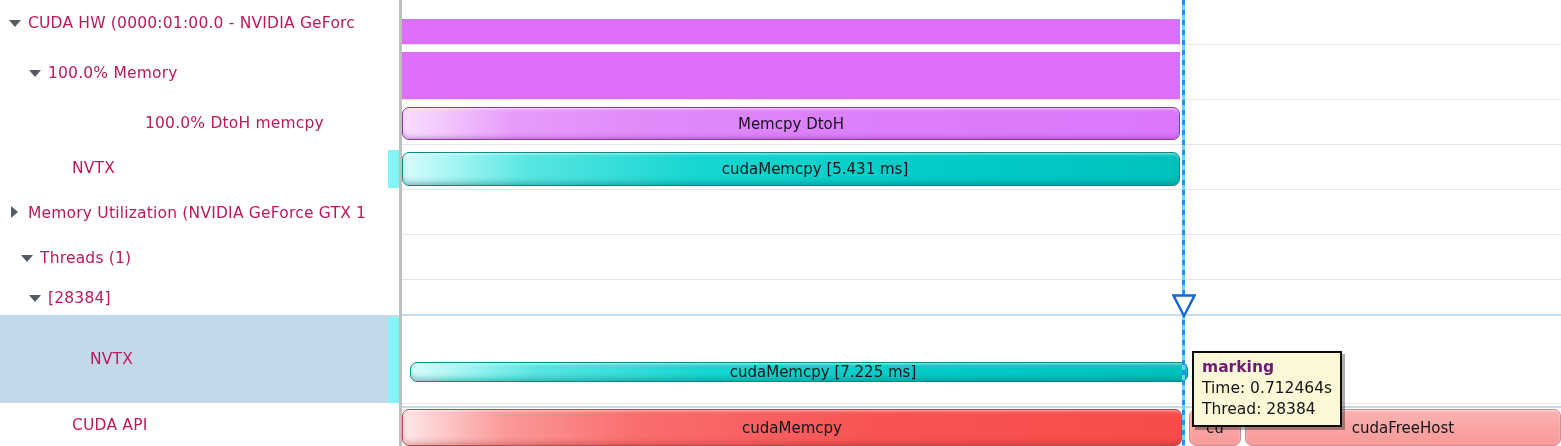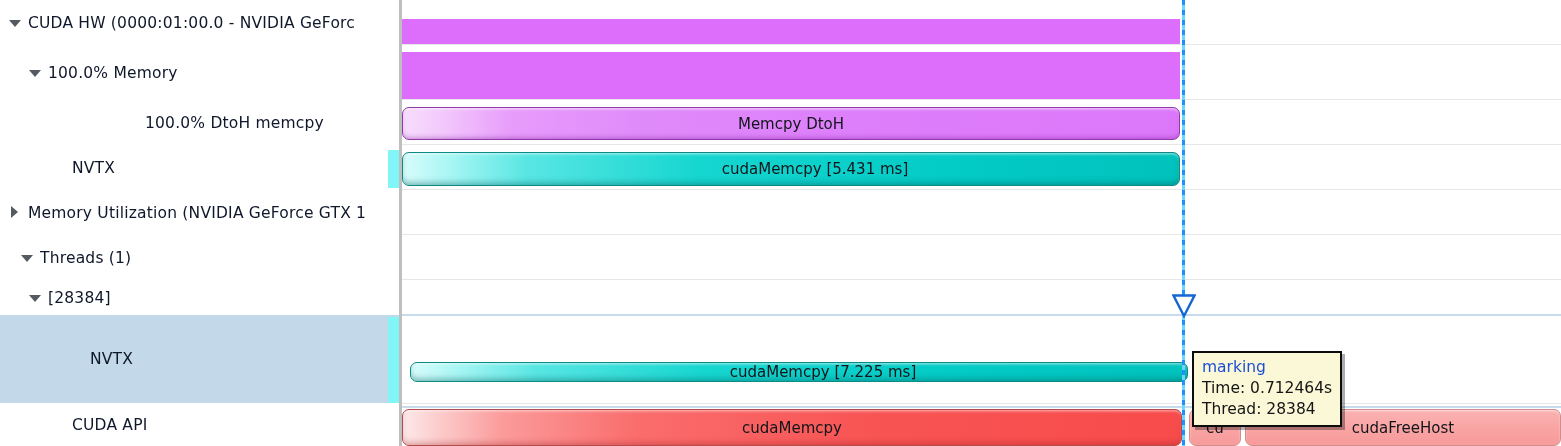--- a/index.html
+++ b/index.html
@@ -25,21 +25,21 @@
     background: #ffffff;
     overflow: hidden;
   }
   .tree-row {
     position: absolute; left: 0;
     width: 399px;
     display: flex; align-items: center;
     box-sizing: border-box;
     white-space: nowrap;
     font-size: 15.5px;
-    color: #0f172a;
+    color: #be185d;
     letter-spacing: .2px;
   }
   .tree-row.selected { background: #c3d9ea; }
   .twisty {
     position: relative;
     width: 14px; height: 14px;
     flex: 0 0 14px;
     margin-right: 6px;
   }
   .twisty.down::before {
@@ -153,22 +153,22 @@
     background: #fbf8d8;
     border: 2px solid #0c0c0c;
     box-shadow: 3px 3px 0 rgba(0,0,0,.32);
     padding: 4px 8px 5px 8px;
     font-size: 15.5px;
     line-height: 21px;
     color: #151515;
     white-space: nowrap;
   }
   #tooltip .tt-title {
-    font-weight: normal;
-    color: #1d4ed8;
+    font-weight: bold;
+    color: #701a75;
   }
   #tooltip .tt-row { }
 </style>
 </head>
 <body>
 
 <div id="app">
 
   <div id="tree-panel">
       <div class="tree-row" style="top: 0px; height: 45px; padding-left: 8px;">

